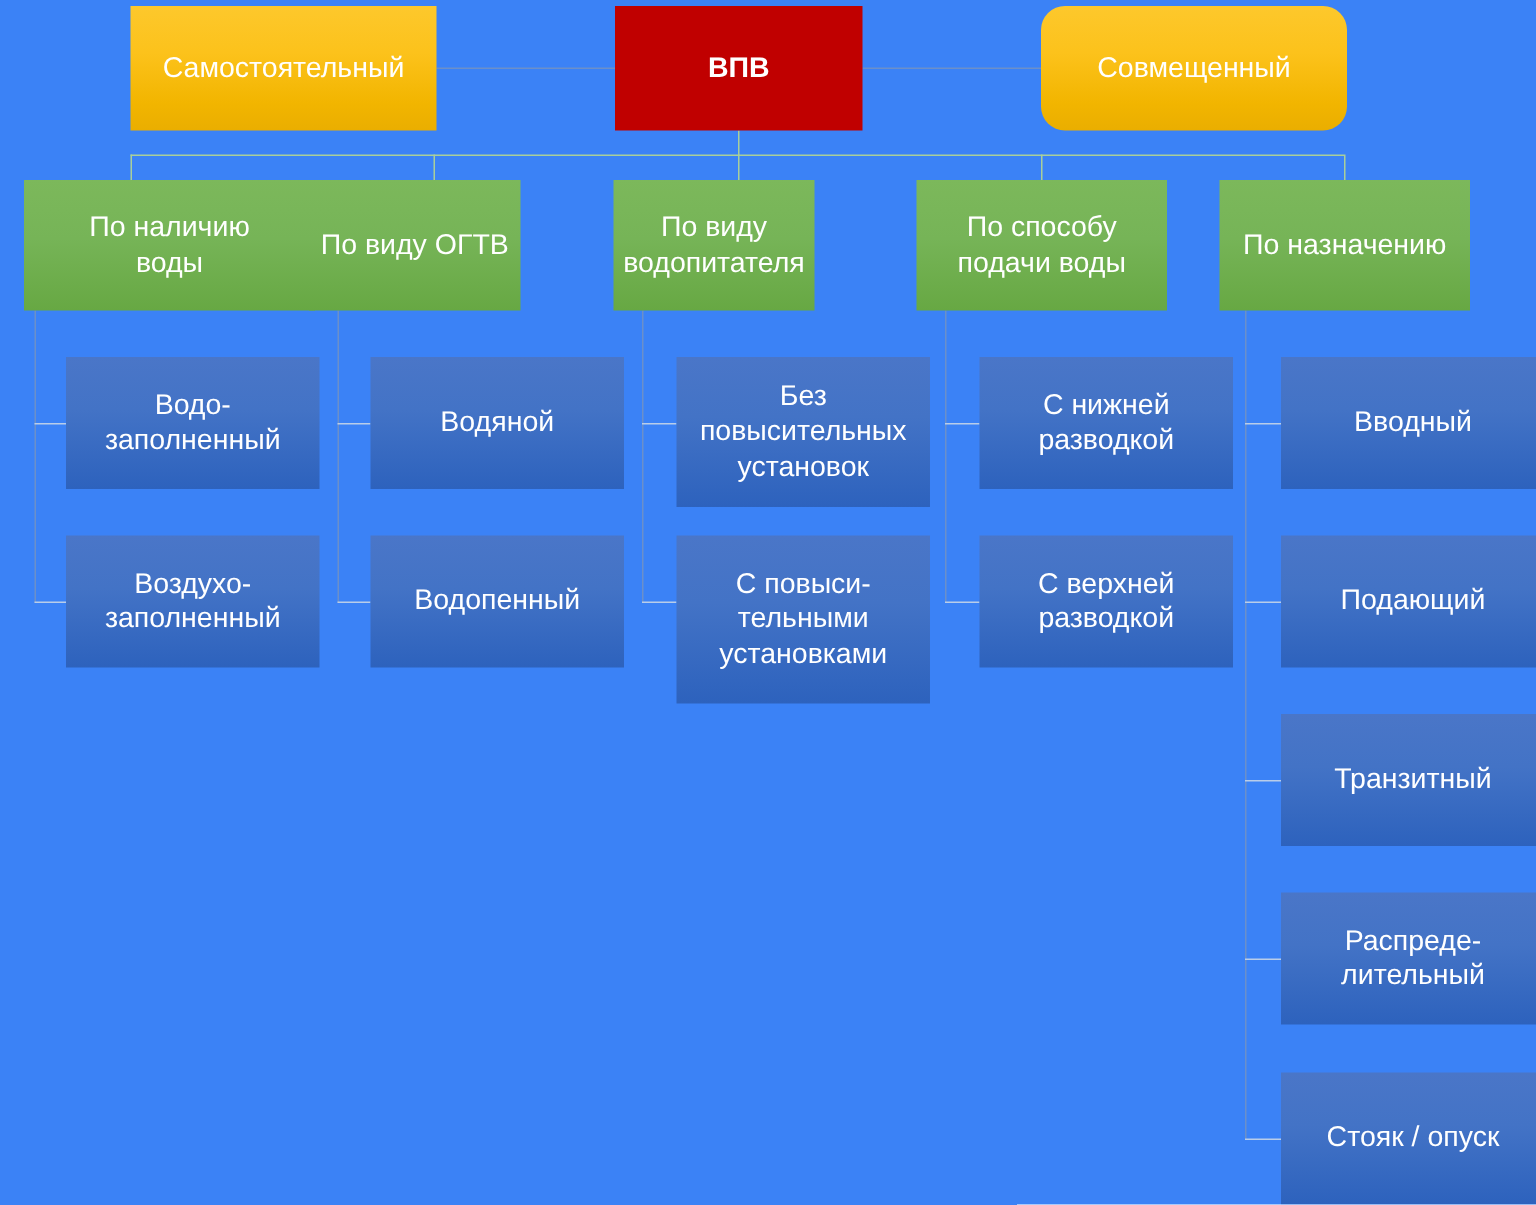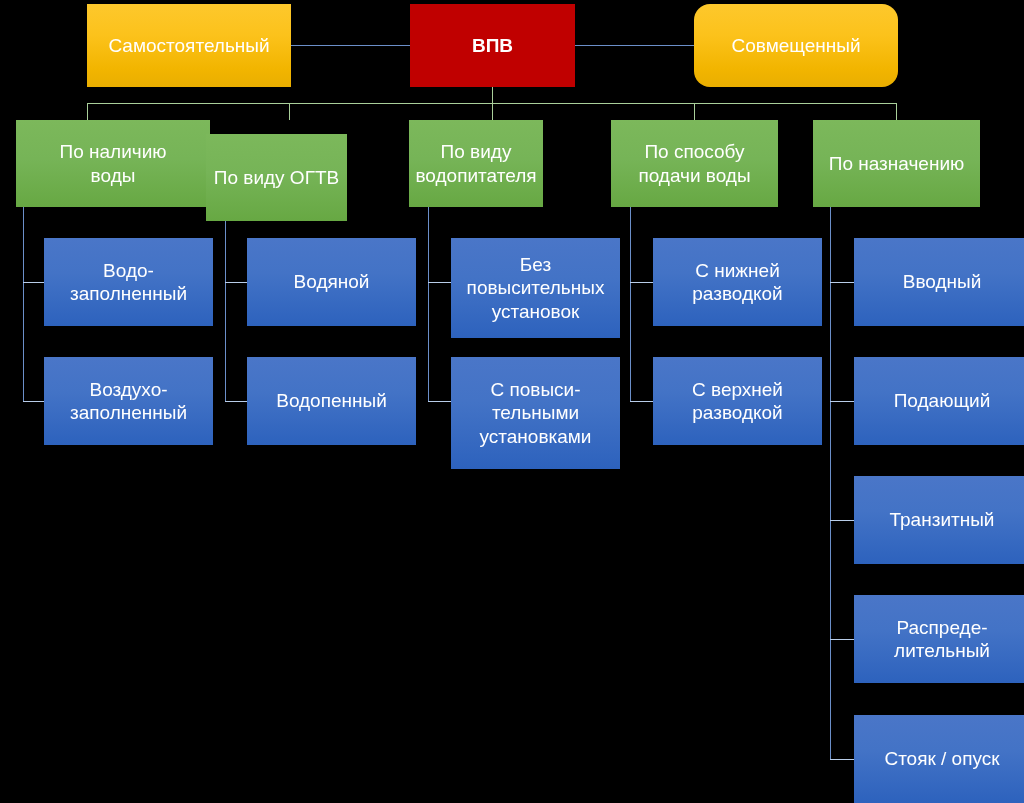--- a/index.html
+++ b/index.html
@@ -7,21 +7,21 @@
     padding: 0;
     background: #ffffff;
   }
   body {
     font-family: "Liberation Sans", "DejaVu Sans", sans-serif;
   }
   #canvas {
     position: relative;
     width: 1024px;
     height: 803px;
-    background: #000000;
+    background: #3b82f6;
     overflow: hidden;
   }
   .node {
     position: absolute;
     box-sizing: border-box;
     display: flex;
     align-items: center;
     justify-content: center;
     text-align: center;
     color: #ffffff;
@@ -109,21 +109,21 @@
 
   <div class="node yellow" style="left:87px; top:4px; width:204px; height:83px;">Самостоятельный</div>
 
   <div class="node red" style="left:410px; top:4px; width:165px; height:83px;">ВПВ</div>
 
   <div class="node yellow" style="left:694px; top:4px; width:204px; height:83px;border-radius:16px;">Совмещенный</div>
 
   <div class="node green" style="left:4px; top:120px; width:194px; height:87px;margin-left:12px;">По наличию
 воды</div>
 
-  <div class="node green" style="left:206px; top:134px; width:141px; height:87px;">По виду ОГТВ</div>
+  <div class="node green" style="left:206px; top:120px; width:141px; height:87px;">По виду ОГТВ</div>
 
   <div class="node green" style="left:409px; top:120px; width:134px; height:87px;">По виду
 водопитателя</div>
 
   <div class="node green" style="left:611px; top:120px; width:167px; height:87px;">По способу
 подачи воды</div>
 
   <div class="node green" style="left:813px; top:120px; width:167px; height:87px;">По назначению</div>
 
   <div class="node blue" style="left:44px; top:238px; width:169px; height:88px;">Водо-

